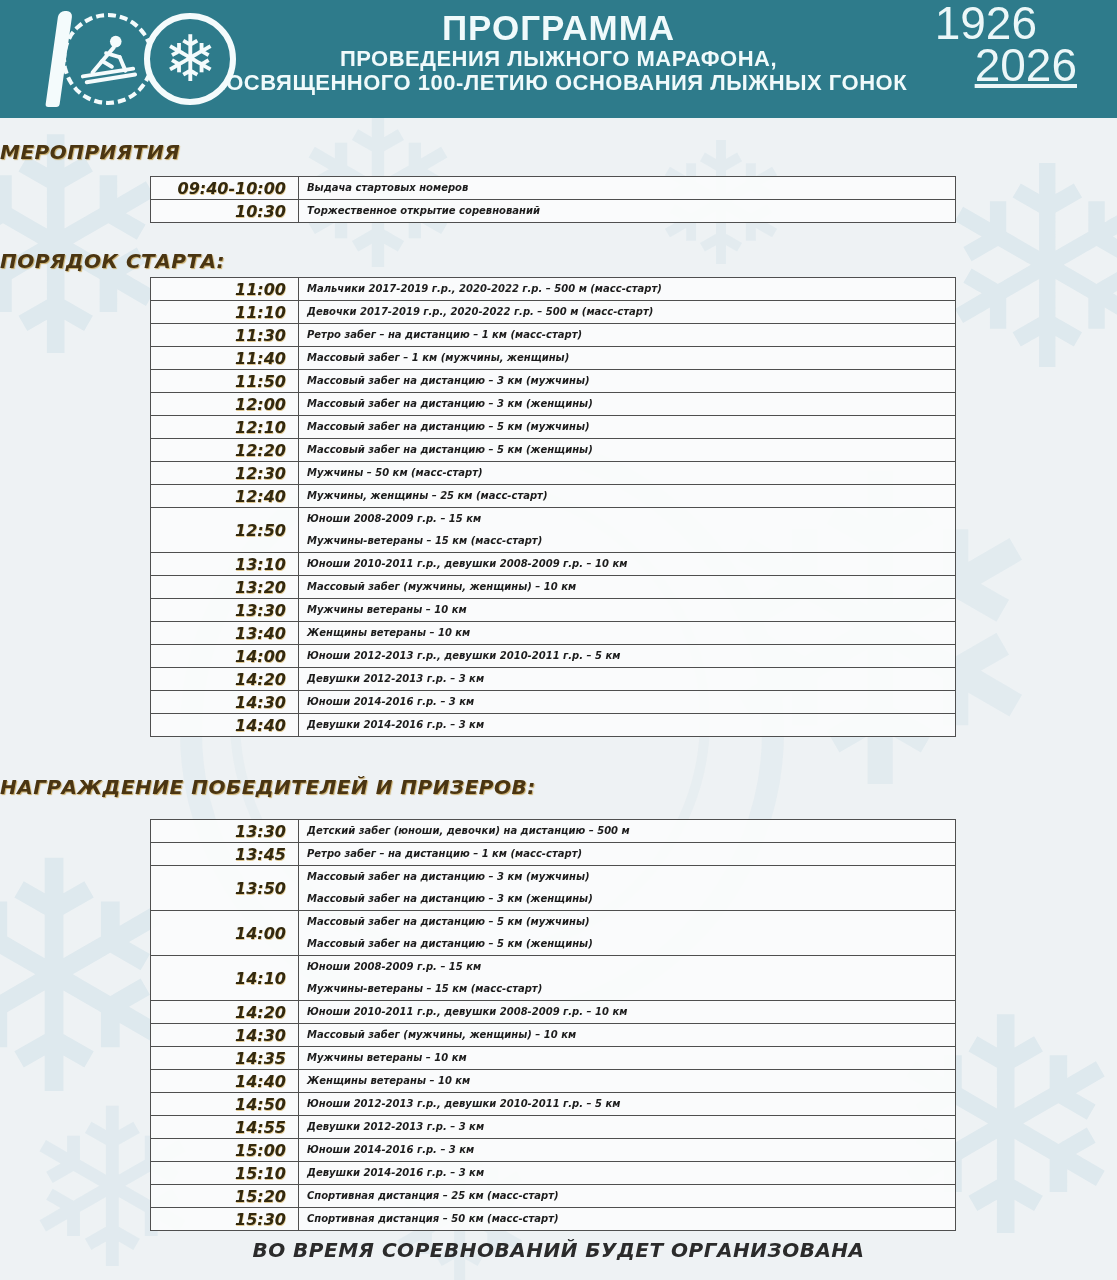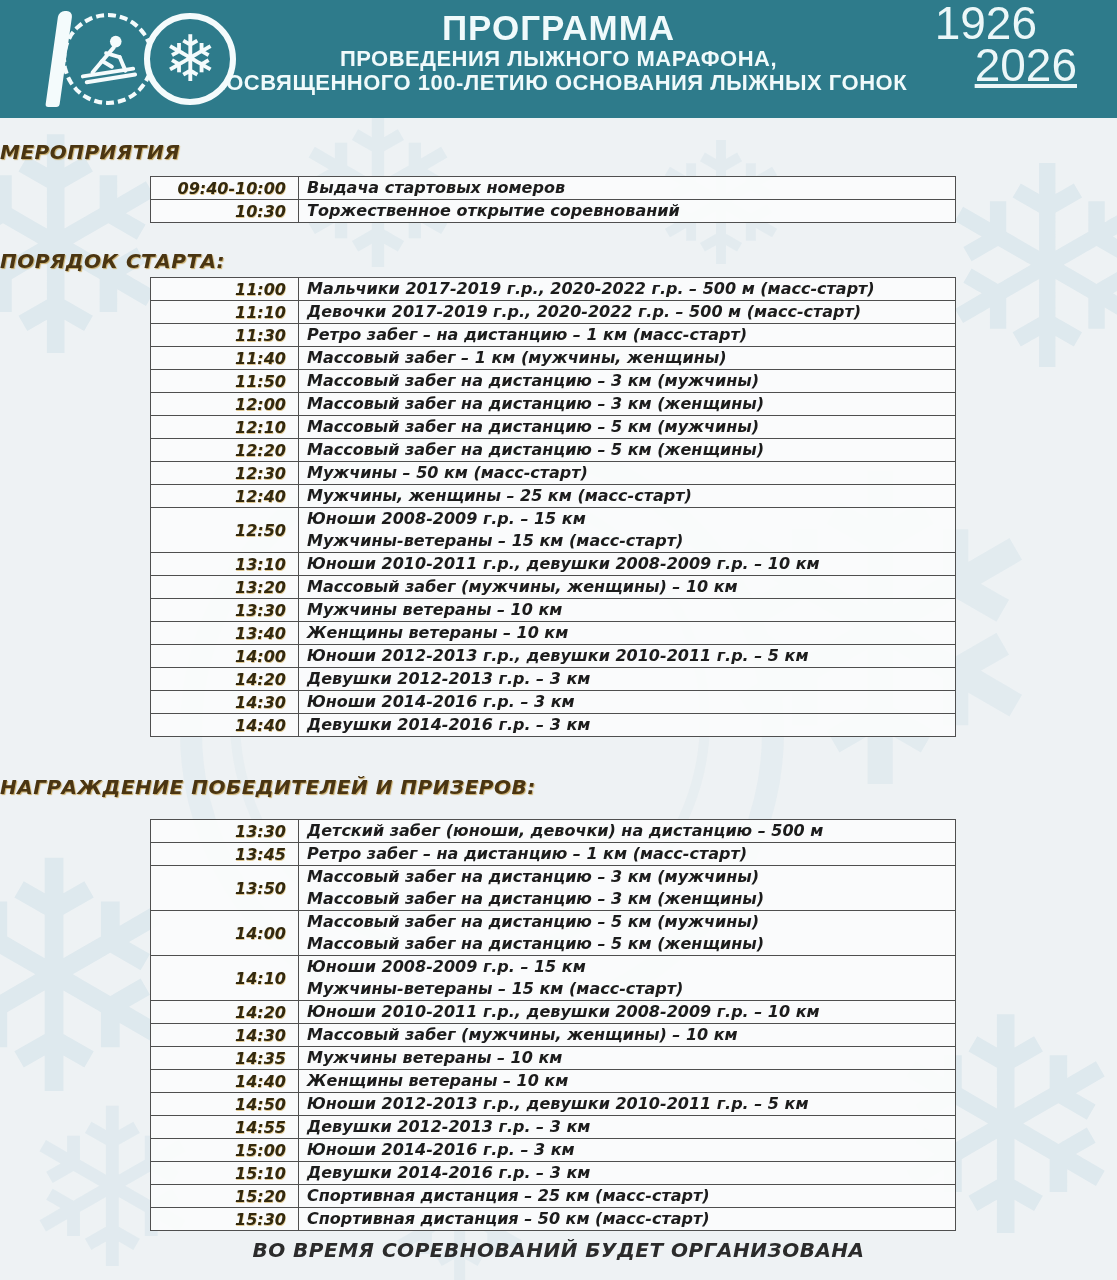--- a/index.html
+++ b/index.html
@@ -52,21 +52,21 @@
 
   .schedule-table{margin-left:150px;width:806px;border:1px solid #4f4f4f;
     background:rgba(251,252,252,0.92);box-sizing:border-box;}
   .row{display:flex;border-bottom:1px solid #4f4f4f;}
   .row:last-child{border-bottom:none;}
   .time{flex:0 0 148px;width:148px;border-right:1px solid #4f4f4f;box-sizing:border-box;
     display:flex;align-items:center;justify-content:flex-end;padding-right:12px;
     font-size:16px;font-weight:bold;font-style:italic;color:#33290f;
     text-shadow:0.5px 0.5px 0 rgba(200,150,40,0.5);}
   .event{flex:1;display:flex;flex-direction:column;justify-content:center;
-    padding:0 8px;font-size:16px;font-weight:bold;font-style:italic;color:#1c1c1c;}
+    padding:0 8px;font-size:10px;font-weight:bold;font-style:italic;color:#1c1c1c;}
   .line{line-height:22px;white-space:nowrap;}
 
   .footer-line{margin-top:8px;text-align:center;font-size:20px;line-height:22px;
     font-weight:bold;font-style:italic;color:#2b2b2b;letter-spacing:0.5px;}
 
   
   .skier-svg{width:62px;height:62px;}
 </style>
 </head>
 <body>

